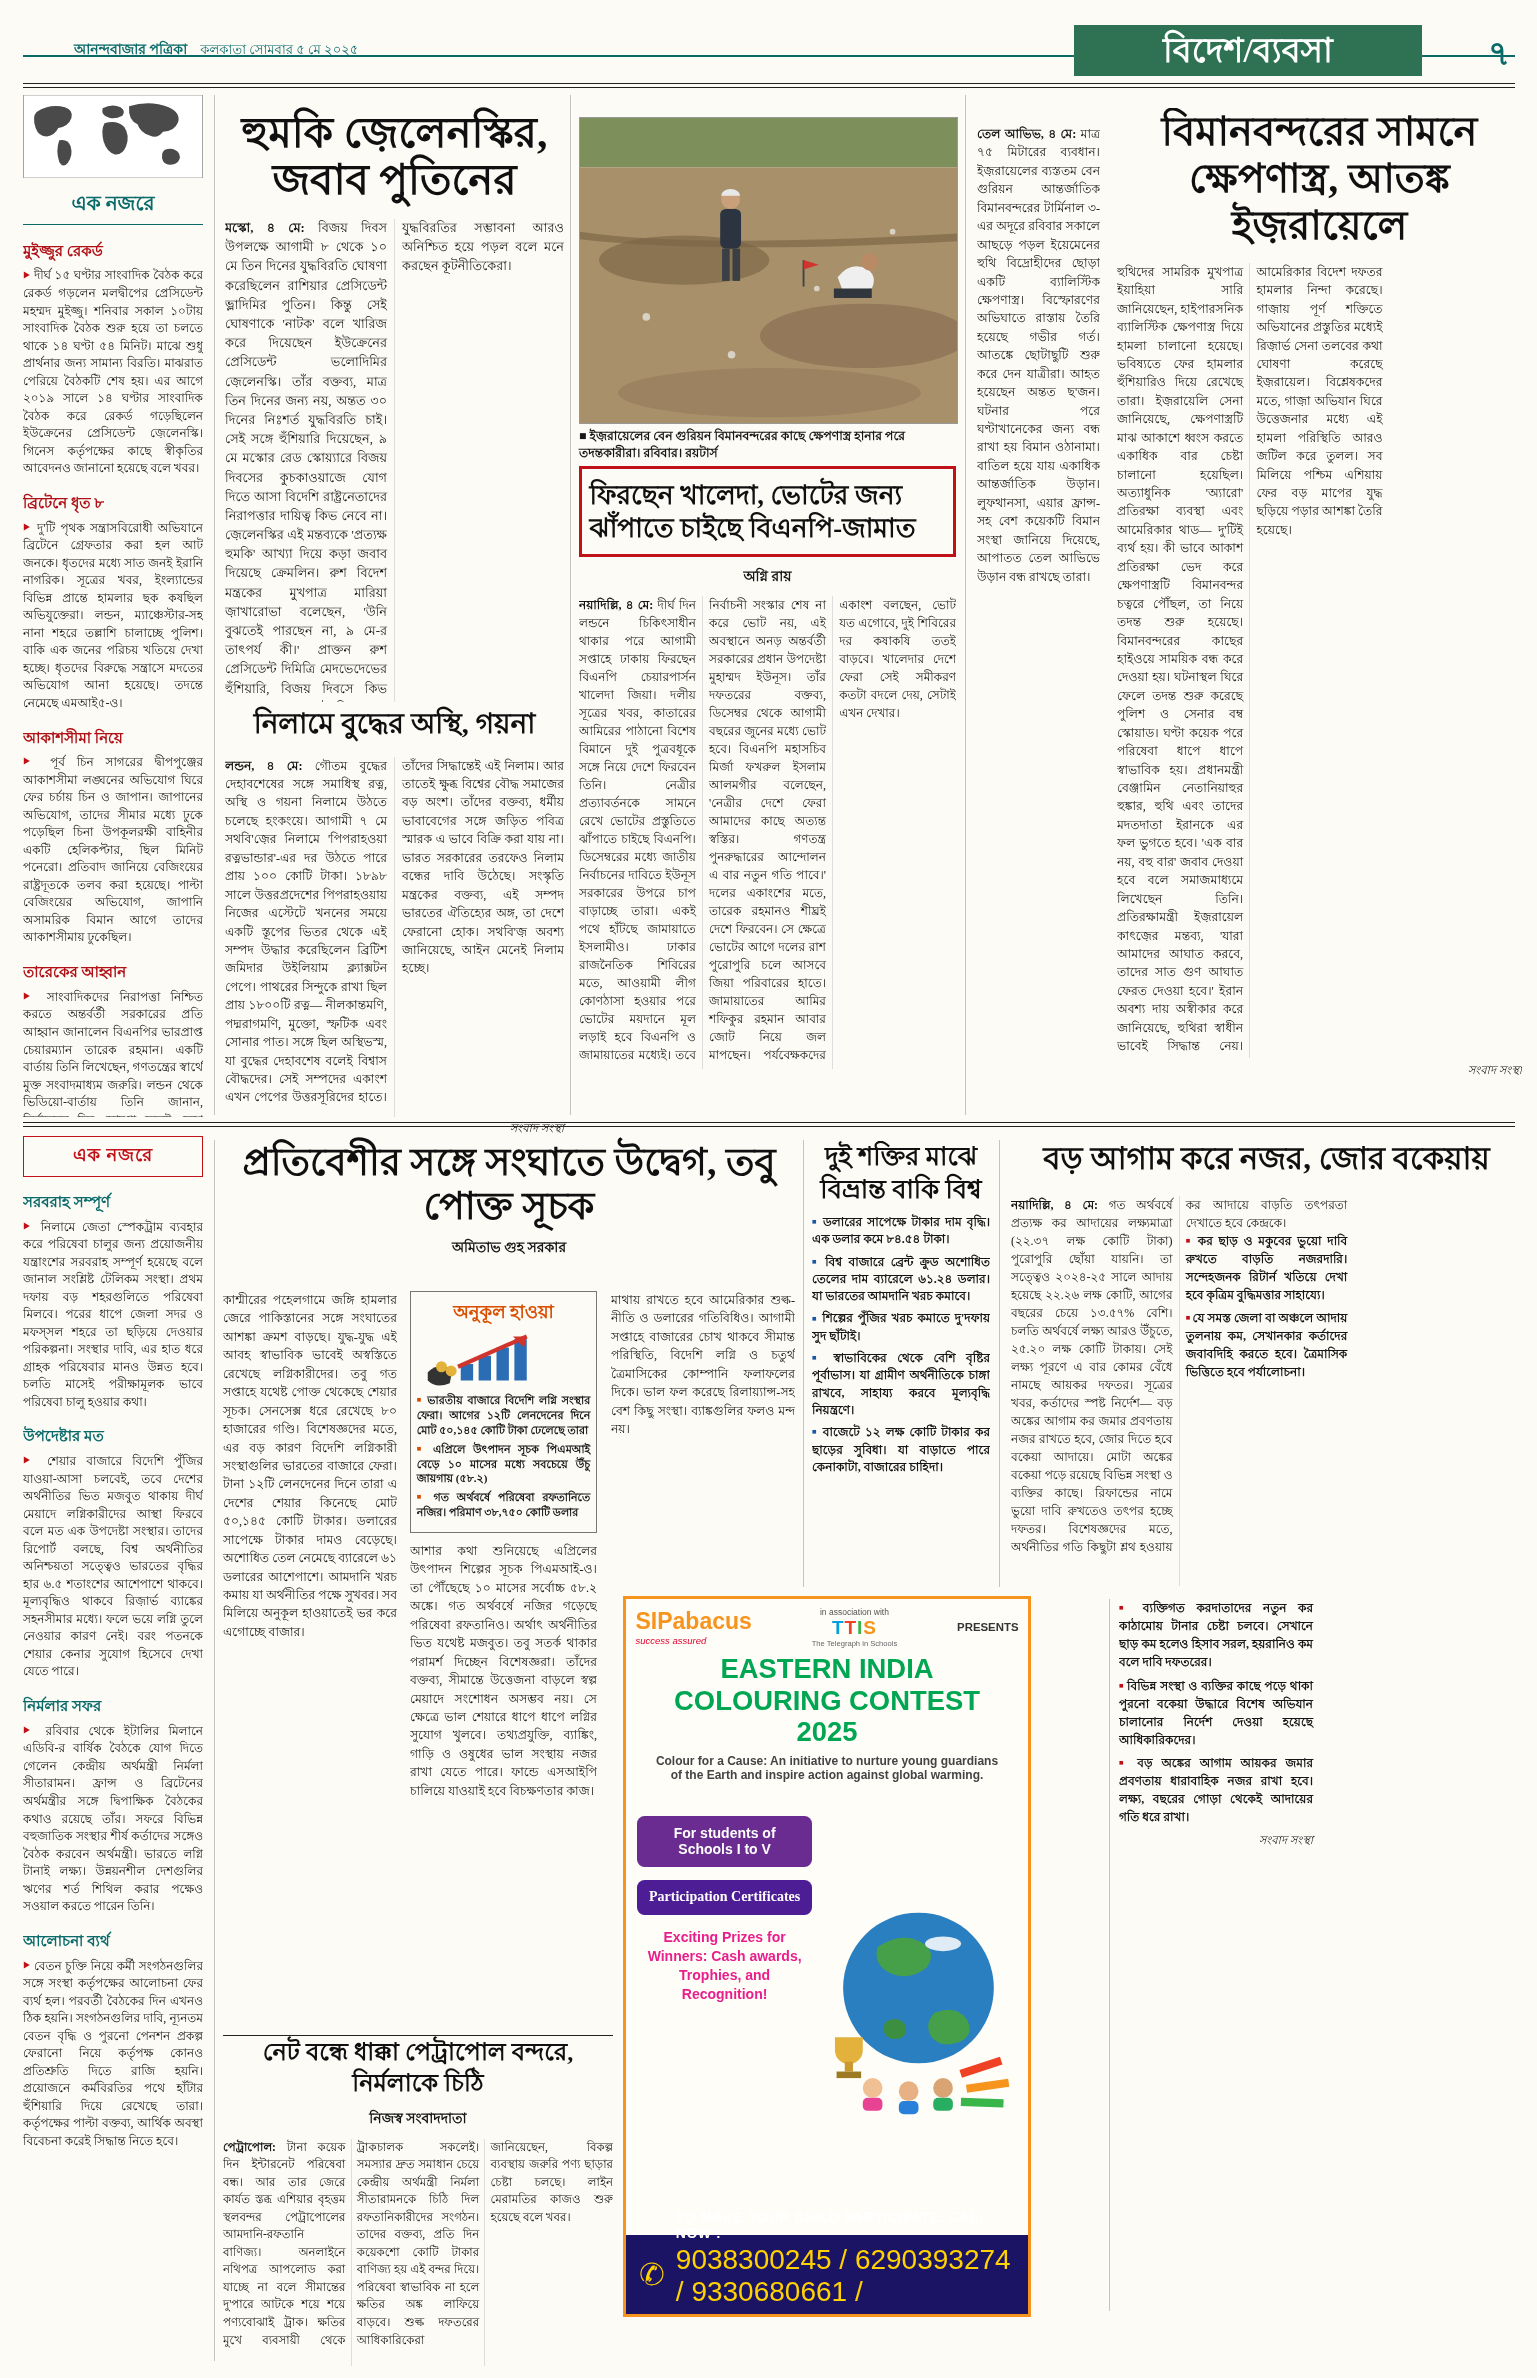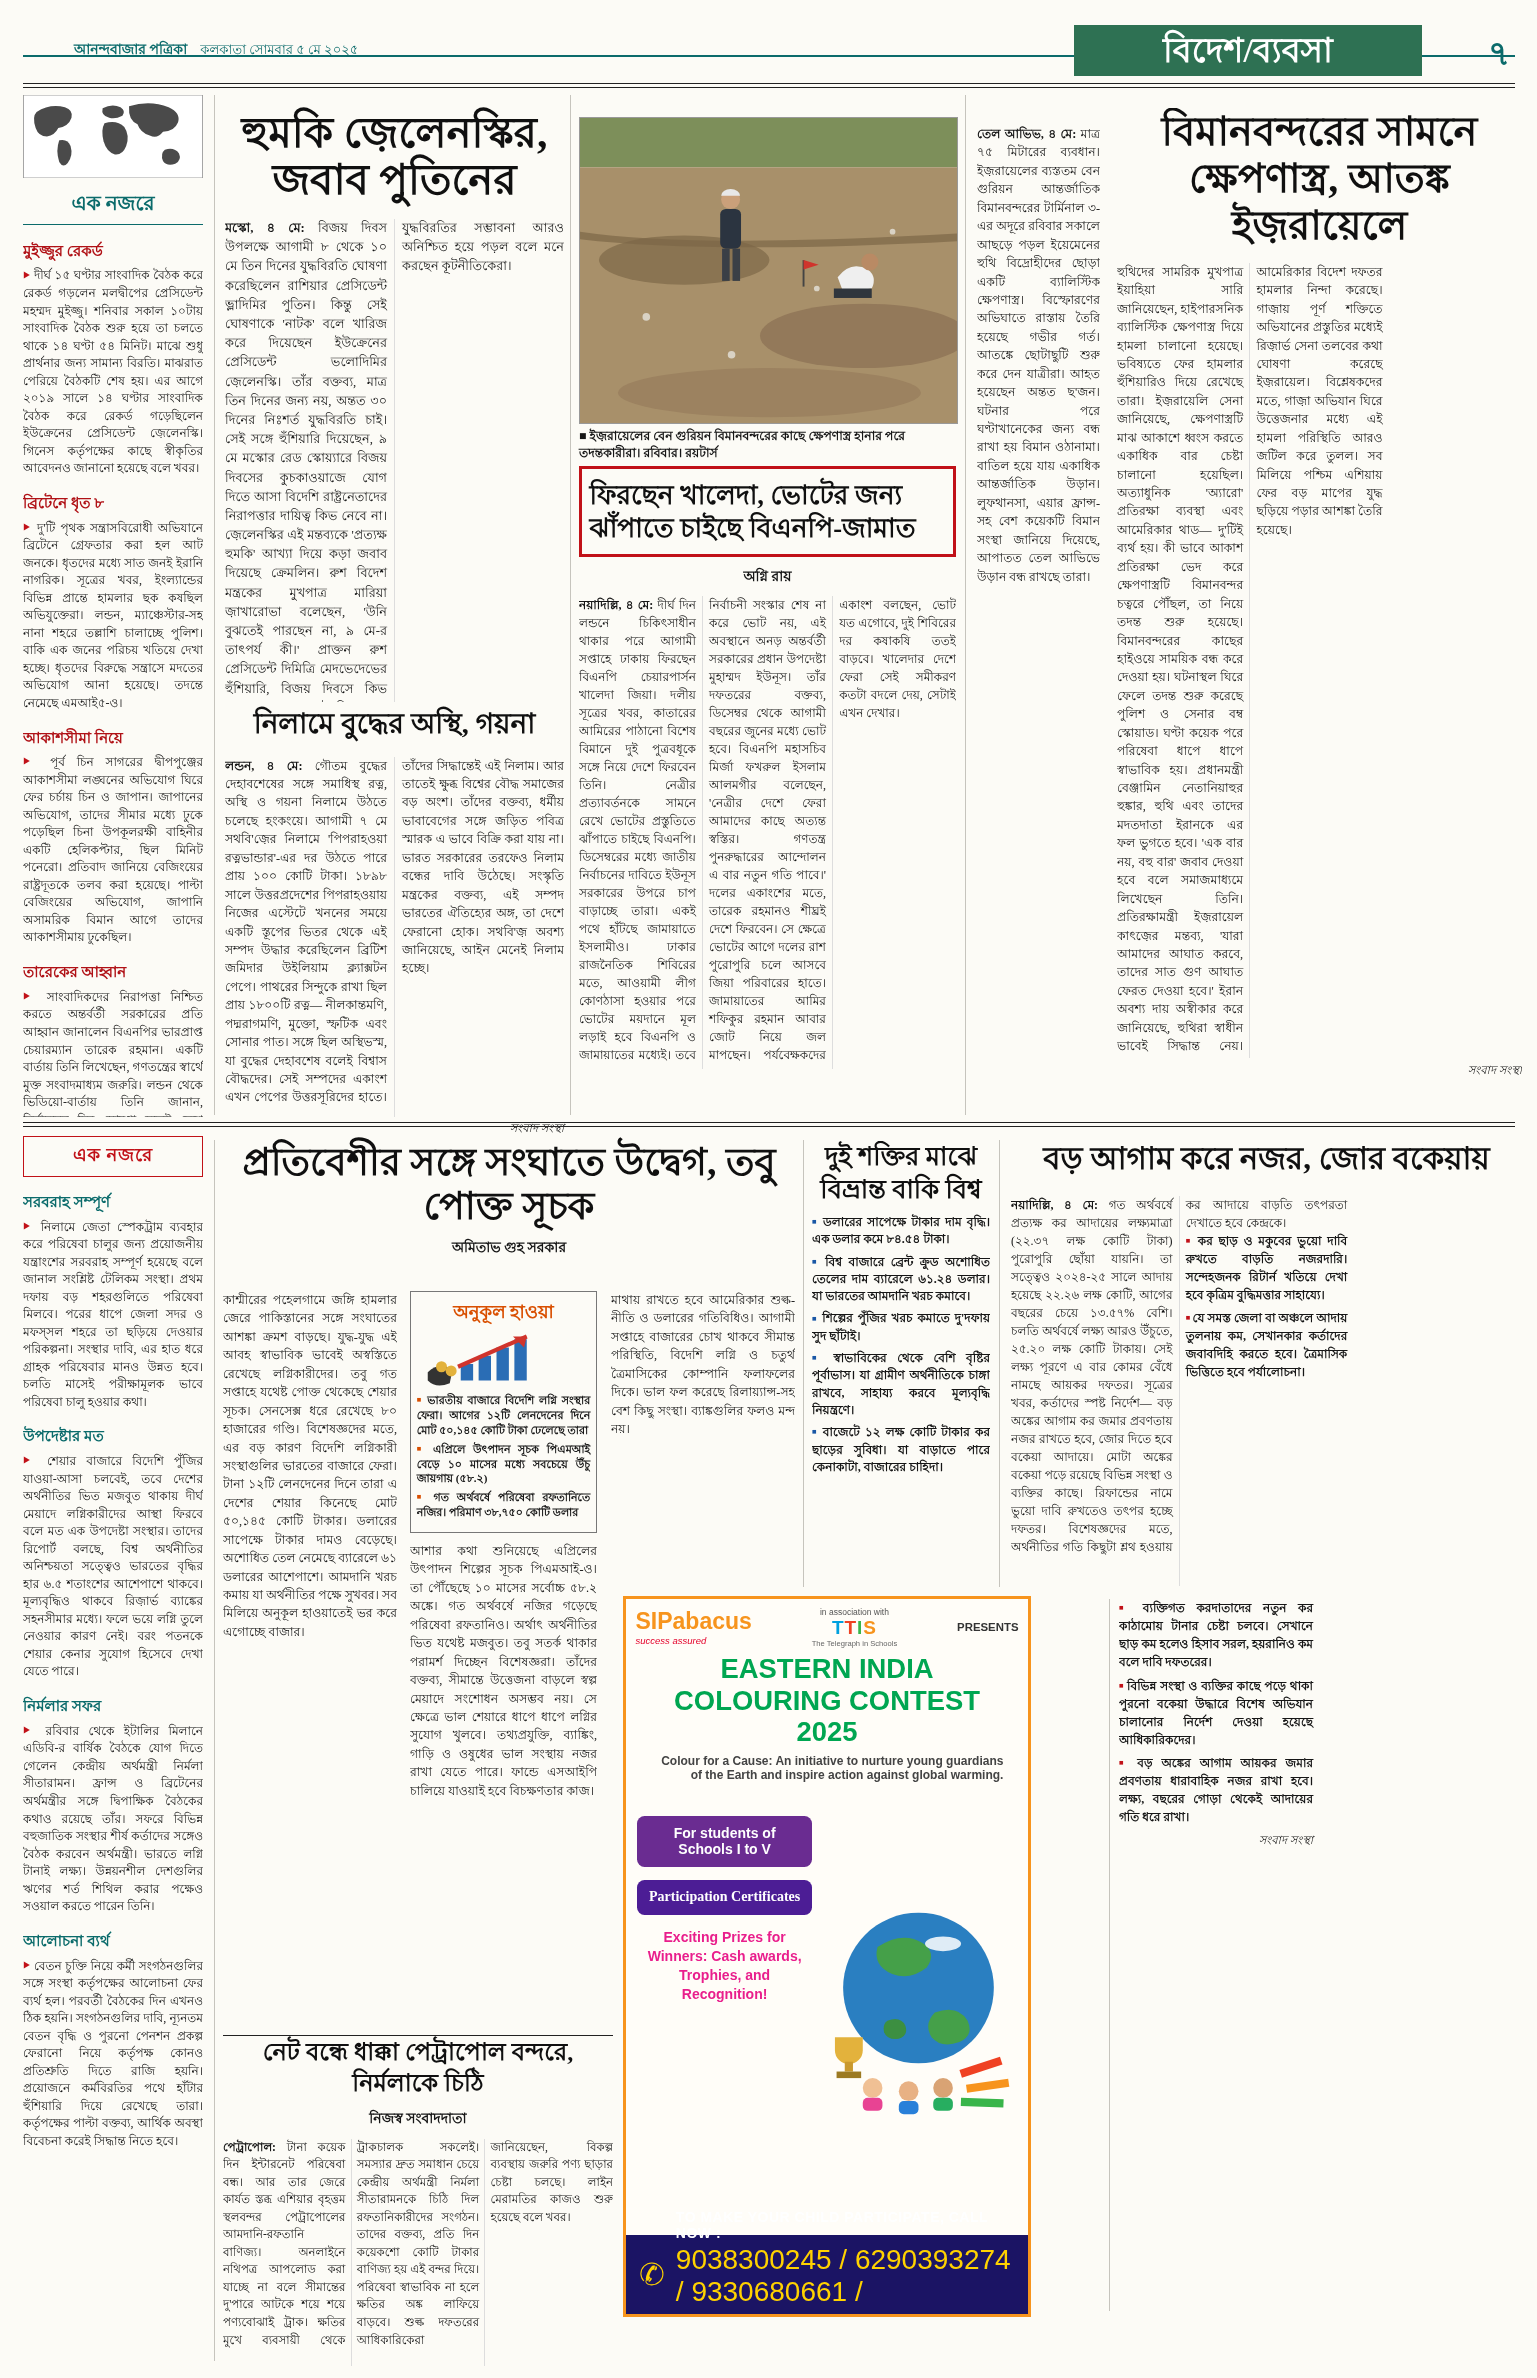--- a/index.html
+++ b/index.html
@@ -95,21 +95,21 @@
   .sip .l1{font-size:23px;font-weight:bold;color:#e4002b;}
   .sip .l1 span{color:#f7941d;}
   .sip .l2{font-size:9.5px;font-style:italic;color:#e4002b;}
   .assoc{text-align:center;font-size:8.5px;color:#555;}
   .ttis{font-size:19px;font-weight:bold;letter-spacing:0.9px;}
   .ttis b:nth-child(1){color:#00a0df}.ttis b:nth-child(2){color:#ef4123}
   .ttis b:nth-child(3){color:#39b54a}.ttis b:nth-child(4){color:#f7941d}
   .ttis-sub{font-size:7.6px;color:#666;}
   .presents{font-size:11.4px;font-weight:bold;color:#333;}
   .ad-title{color:#00a651;font-size:27.4px;font-weight:bold;text-align:center;line-height:1.15;padding:1.9px 17px;}
-  .ad-tag{font-size:12px;font-weight:bold;color:#444;text-align:right;padding:3.8px 24.6px 7.6px;}
+  .ad-tag{font-size:12px;font-weight:bold;color:#444;text-align:center;padding:3.8px 24.6px 7.6px;}
   .ad-mid{display:flex;padding:0 11.4px;height:397px;}
   .ad-left{width:46%;display:flex;flex-direction:column;gap:13.2px;padding-top:26.5px;}
   .chip{color:#fff;font-size:14px;font-weight:bold;text-align:center;padding:9.5px 7.6px;border-radius:7.6px;}
   .chip.purple{background:#6a2c91;}
   .chip.pink{background:#4c1d95;font-family:Liberation Serif, serif;}
   .prize{color:#e91e8c;font-size:14px;font-weight:bold;text-align:center;line-height:1.35;}
   .ad-right{width:54%;display:flex;align-items:center;justify-content:center;}
   .ad-bottom{position:absolute;left:0;right:0;bottom:0;height:79px;background:#1b1464;color:#fff;
              display:flex;align-items:center;gap:11.4px;padding:0 13.2px;}
   .ad-phone-icon{font-size:32px;color:#ffd200;}

